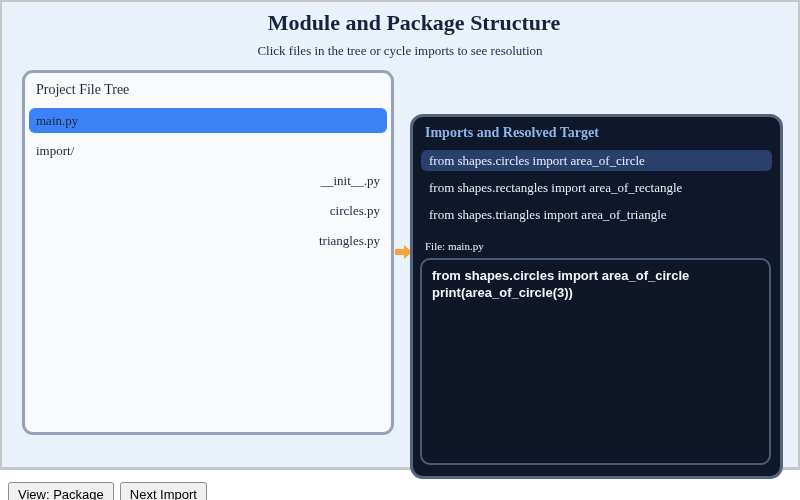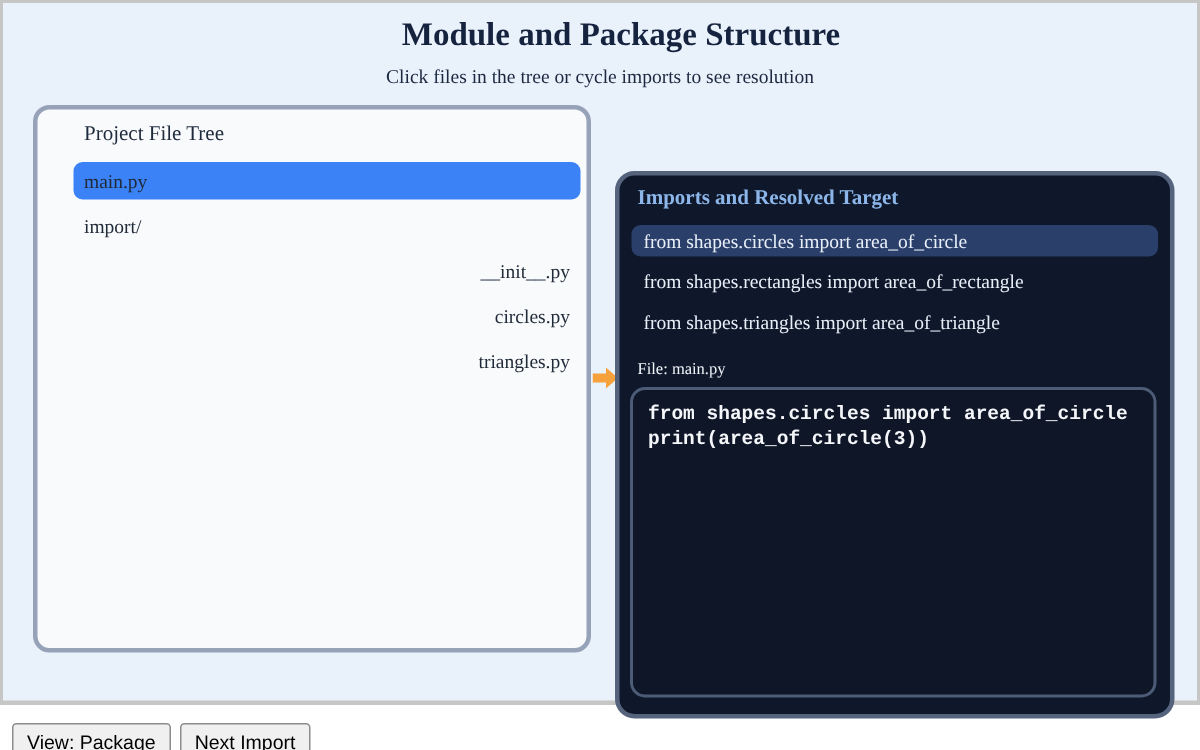--- a/index.html
+++ b/index.html
@@ -31,21 +31,20 @@
     color: #1c2940;
   }
   
   .left-panel {
     position: absolute;
     left: 20px; top: 68px;
     width: 372px; height: 365px;
     background: #f8fafc;
     border: 3px solid #96a2b8;
     border-radius: 11px;
-    padding-left: 20px;
   }
   .left-panel-title {
     margin: 9px 10px 10px 11px;
     font-size: 14px;
     color: #1e293b;
   }
   .tree-item {
     margin: 0 4px 5px 4px;
     padding: 4px 7px;
     font-size: 13px;
@@ -93,21 +92,21 @@
     font-size: 11px;
     color: #f1f5f9;
   }
   .code-box {
     margin: 0 9px 0 7px;
     height: 207px;
     background: #0e1627;
     border: 2px solid #4d5c76;
     border-radius: 10px;
     padding: 7px 10px;
-    font-family: Liberation Mono, monospace;
+    font-family: Liberation Sans, sans-serif;
     font-size: 13px;
     font-weight: bold;
     color: #f4f6fa;
     line-height: 17px;
     white-space: pre;
     overflow: hidden;
   }
   
   .controls {
     margin: 12px 0 0 8px;

